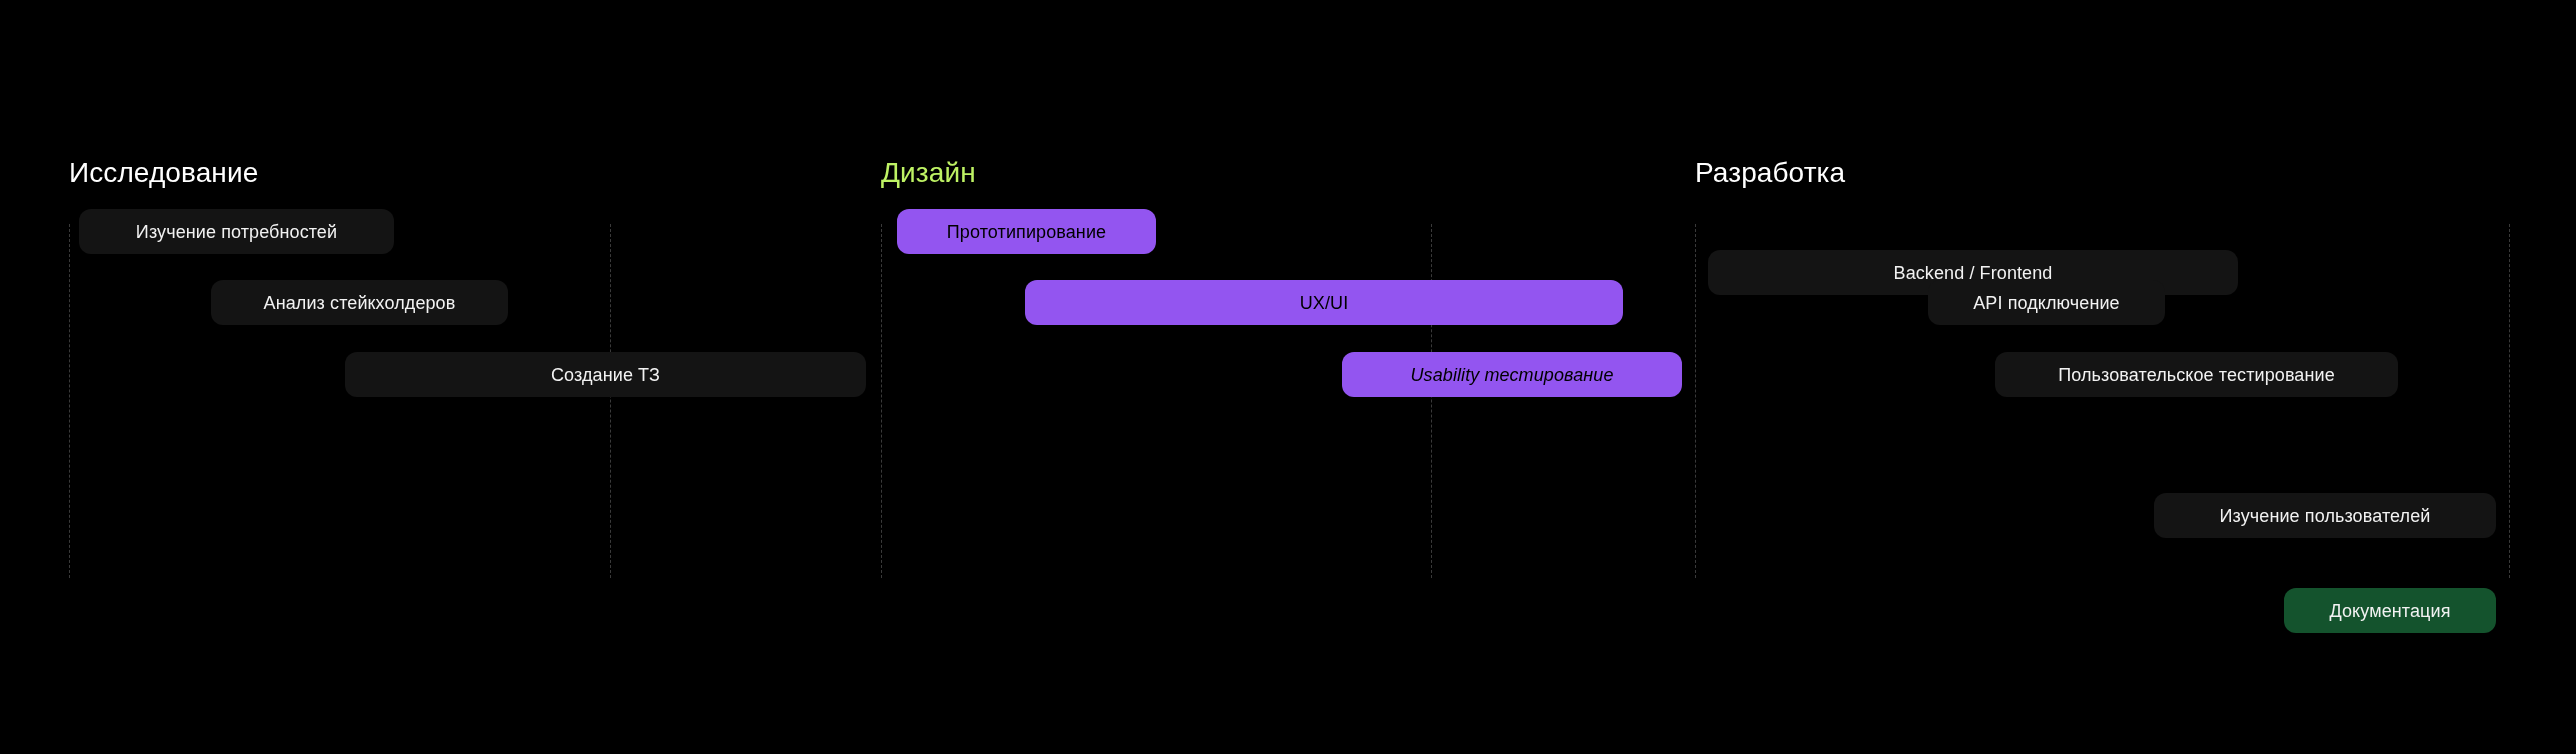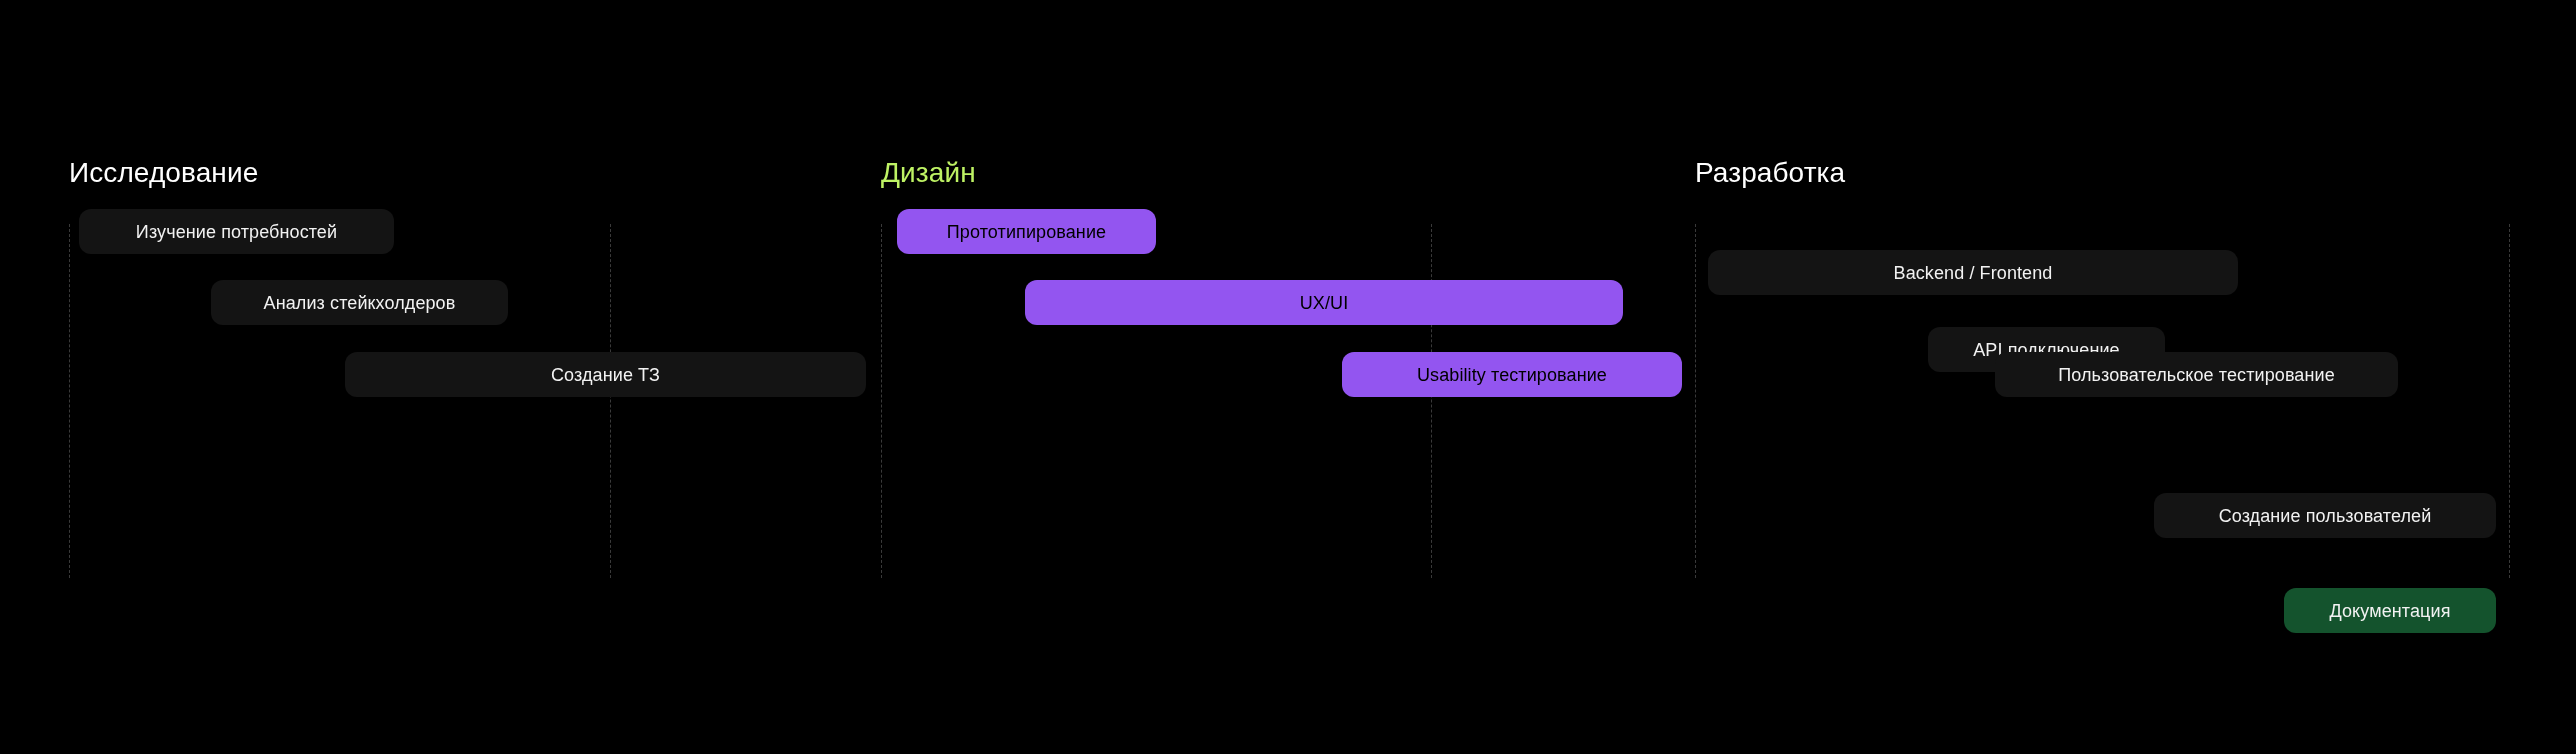--- a/index.html
+++ b/index.html
@@ -99,32 +99,32 @@
     </div>
     <div class="task-bar dark" style="left: 345px; width: 521px; top: 352px; background: rgb(20, 20, 20);">
       <span class="task-label">Создание ТЗ</span>
     </div>
     <div class="task-bar accent" style="left: 897px; width: 259px; top: 209px; background: rgb(147, 85, 240);">
       <span class="task-label">Прототипирование</span>
     </div>
     <div class="task-bar accent" style="left: 1025px; width: 598px; top: 280px; background: rgb(147, 85, 240);">
       <span class="task-label">UX/UI</span>
     </div>
-    <div class="task-bar accent" style="left: 1342px; width: 340px; top: 352px; background: rgb(147, 85, 240);">
+    <div class="task-bar accent" style="left: 1342px; width: 340px; top: 352px; background: rgb(147, 85, 240); font-style: italic;">
       <span class="task-label">Usability тестирование</span>
     </div>
     <div class="task-bar dark" style="left: 1708px; width: 530px; top: 209px; background: rgb(20, 20, 20); margin-top: 41px;">
       <span class="task-label">Backend / Frontend</span>
     </div>
-    <div class="task-bar dark" style="left: 1928px; width: 237px; top: 280px; background: rgb(20, 20, 20); margin-top: 47px;">
+    <div class="task-bar dark" style="left: 1928px; width: 237px; top: 280px; background: rgb(20, 20, 20);">
       <span class="task-label">API подключение</span>
     </div>
     <div class="task-bar dark" style="left: 1995px; width: 403px; top: 352px; background: rgb(20, 20, 20); text-align: center;">
       <span class="task-label">Пользовательское тестирование</span>
     </div>
     <div class="task-bar dark" style="left: 2154px; width: 342px; top: 493px; background: rgb(20, 20, 20);">
-      <span class="task-label">Создание пользователей</span>
+      <span class="task-label">Изучение пользователей</span>
     </div>
     <div class="task-bar dark" style="left: 2284px; width: 212px; top: 588px; background: #14532d;">
       <span class="task-label">Документация</span>
     </div>
   </div>
 
 
 </body></html>

